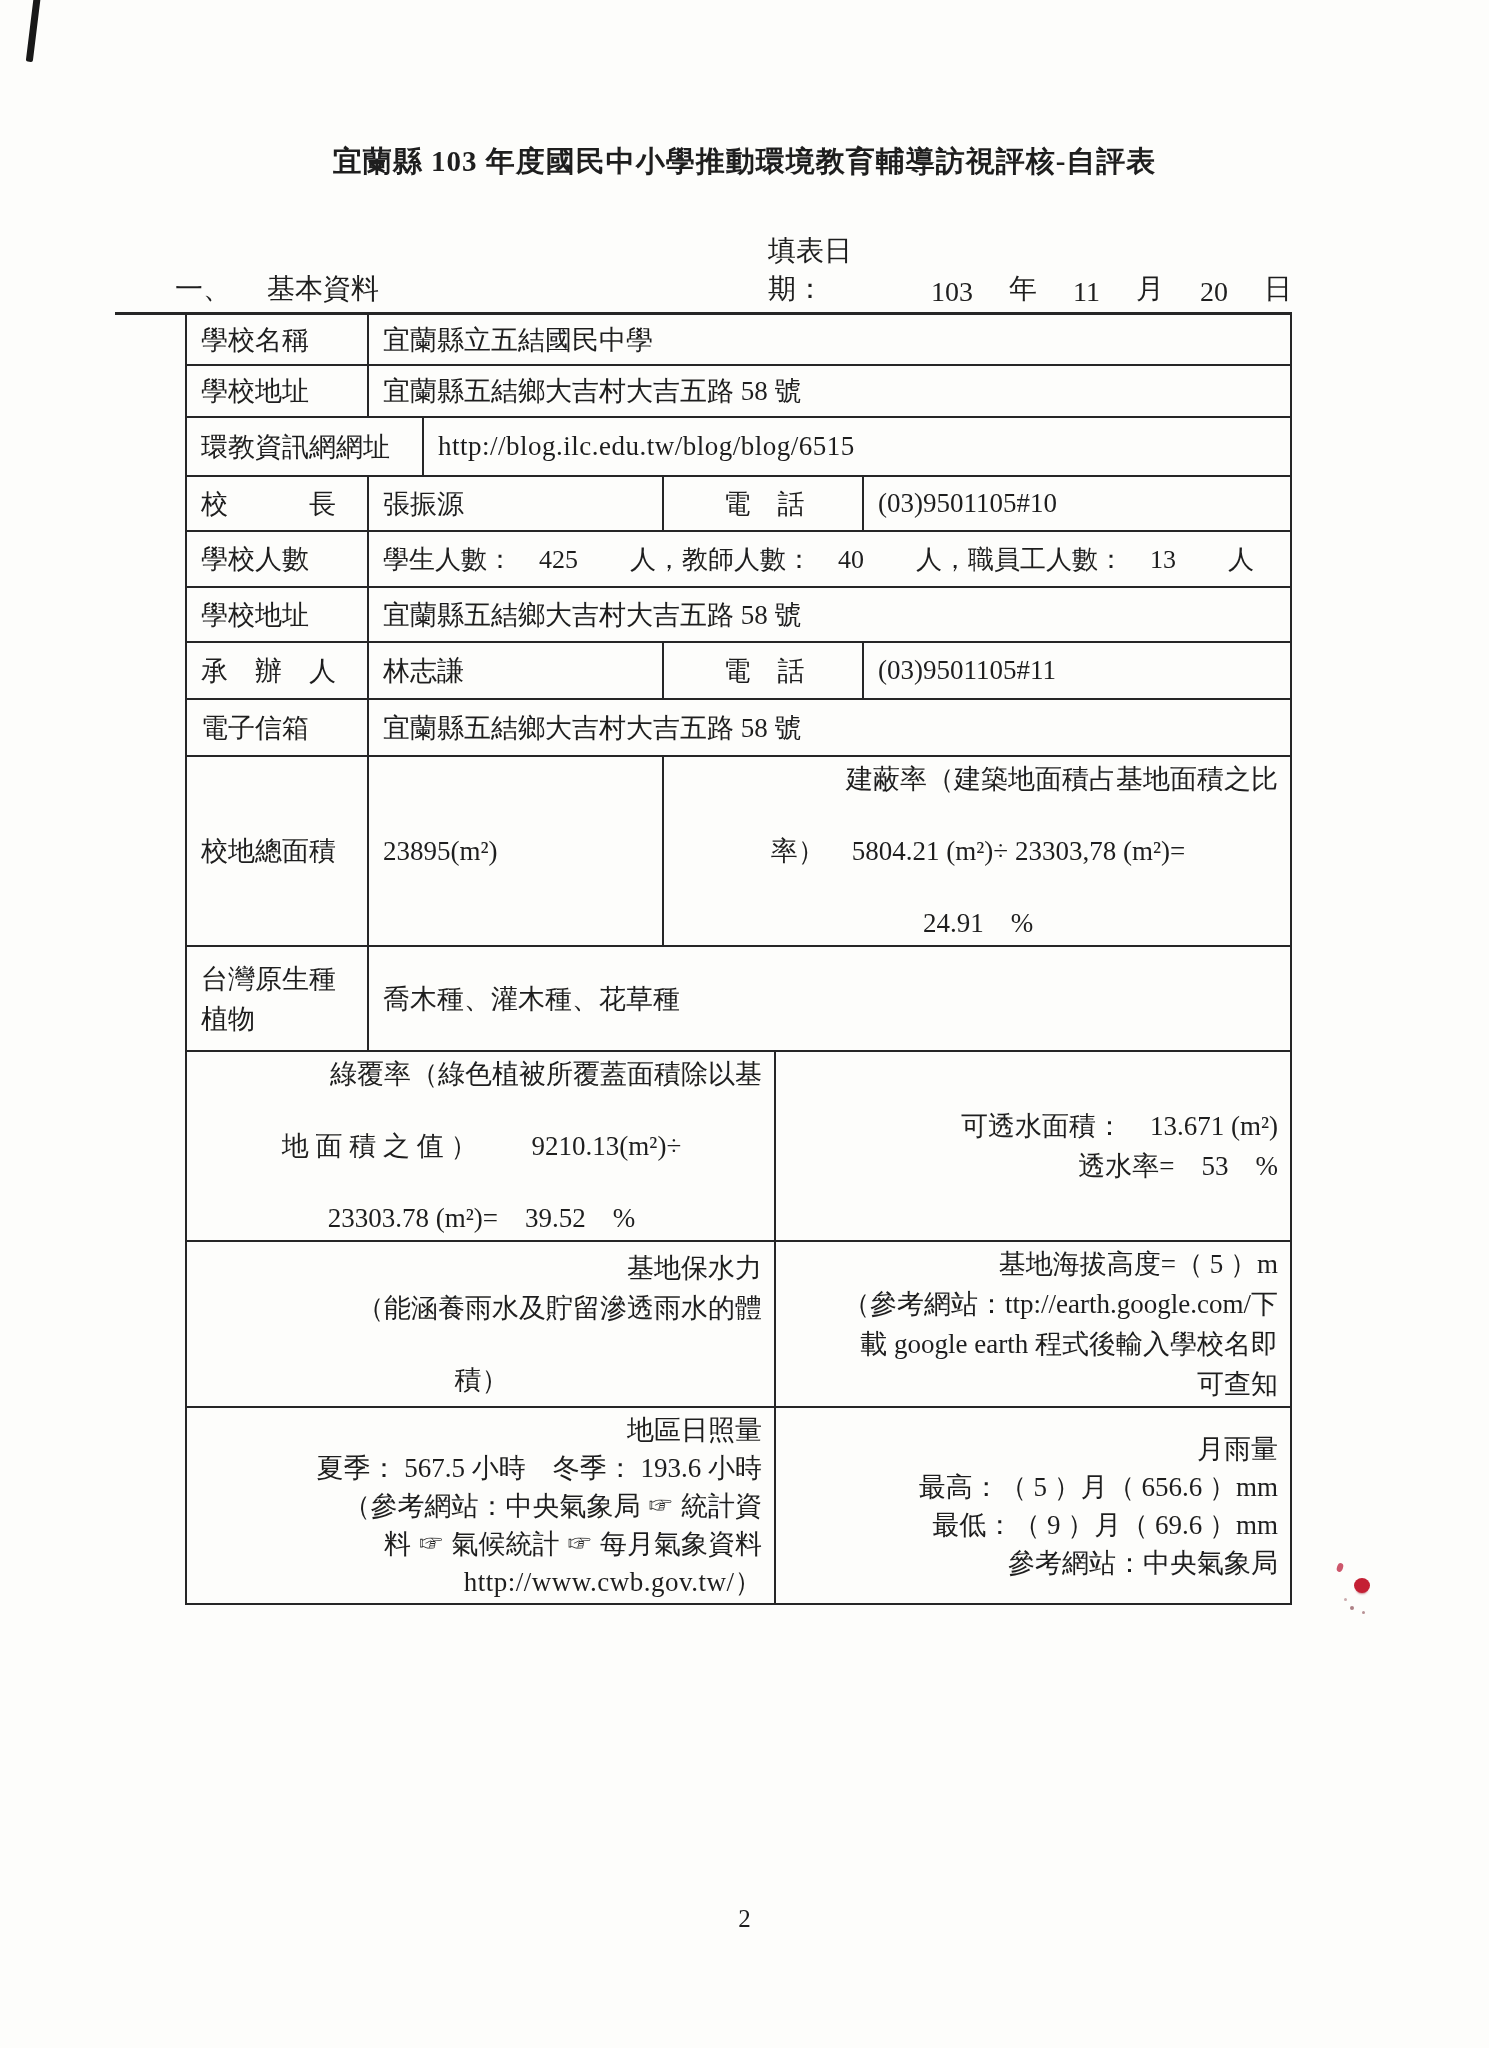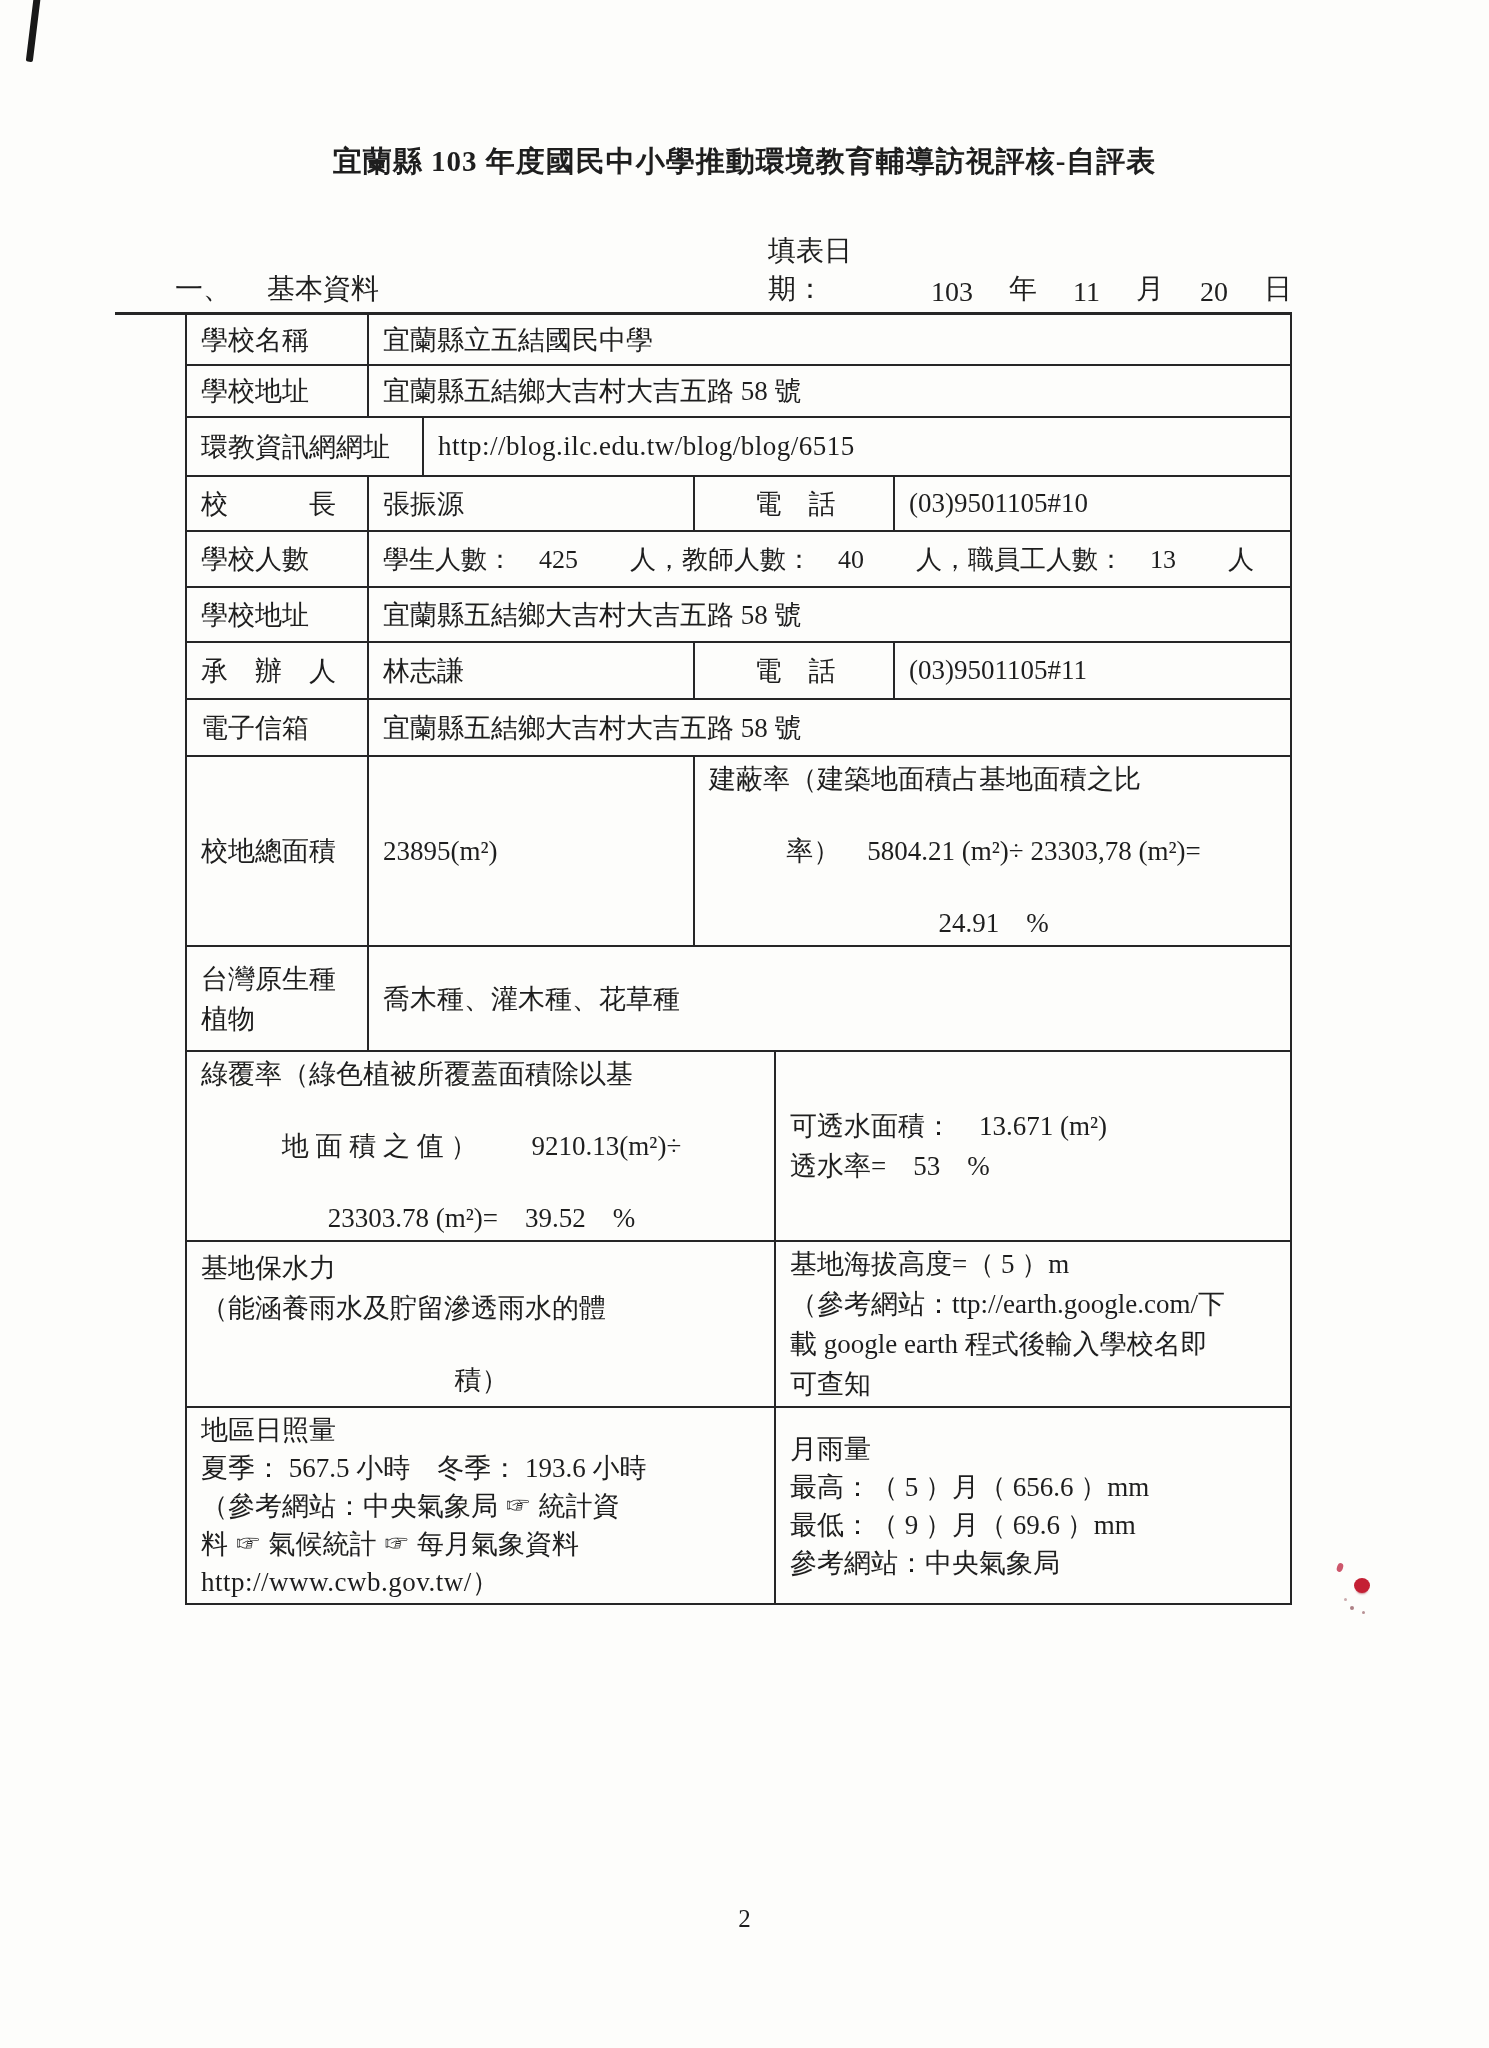--- a/index.html
+++ b/index.html
@@ -51,24 +51,24 @@
   .row:last-child{border-bottom:none;}
   .cell{
     display:flex;align-items:center;
     padding:2px 12px 2px 14px;
     box-sizing:border-box;
   }
   .cell + .cell{border-left:2px solid #262626;}
   .grow{flex:1;}
   .w180{width:180px;flex:none;}
   .w235{width:235px;flex:none;}
-  .w370{width:326px;flex:none;}
+  .w370{width:295px;flex:none;}
   .w200{width:200px;flex:none;justify-content:center;}
   .w550{width:587px;flex:none;}
-  .col{flex-direction:column;justify-content:center;align-items:flex-start;}
+  .col{flex-direction:column;justify-content:center;align-items:flex-end;}
   .col .ln{line-height:40px;}
   .tight .ln{line-height:38px;}
   .ln.ctr{align-self:center;text-align:center;margin-top:32px;}
   .mono-url{letter-spacing:.5px;}
 
   .page-number{
     position:absolute;left:0;top:1905px;width:100%;
     text-align:center;font-size:25px;
   }
 </style>

